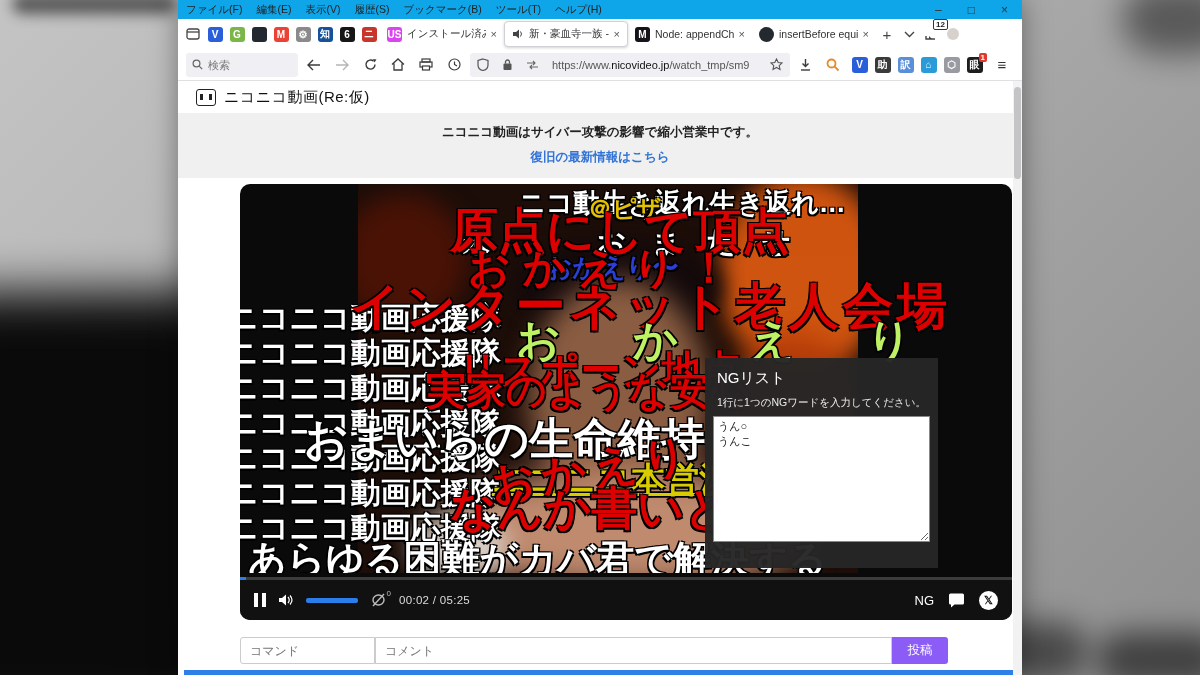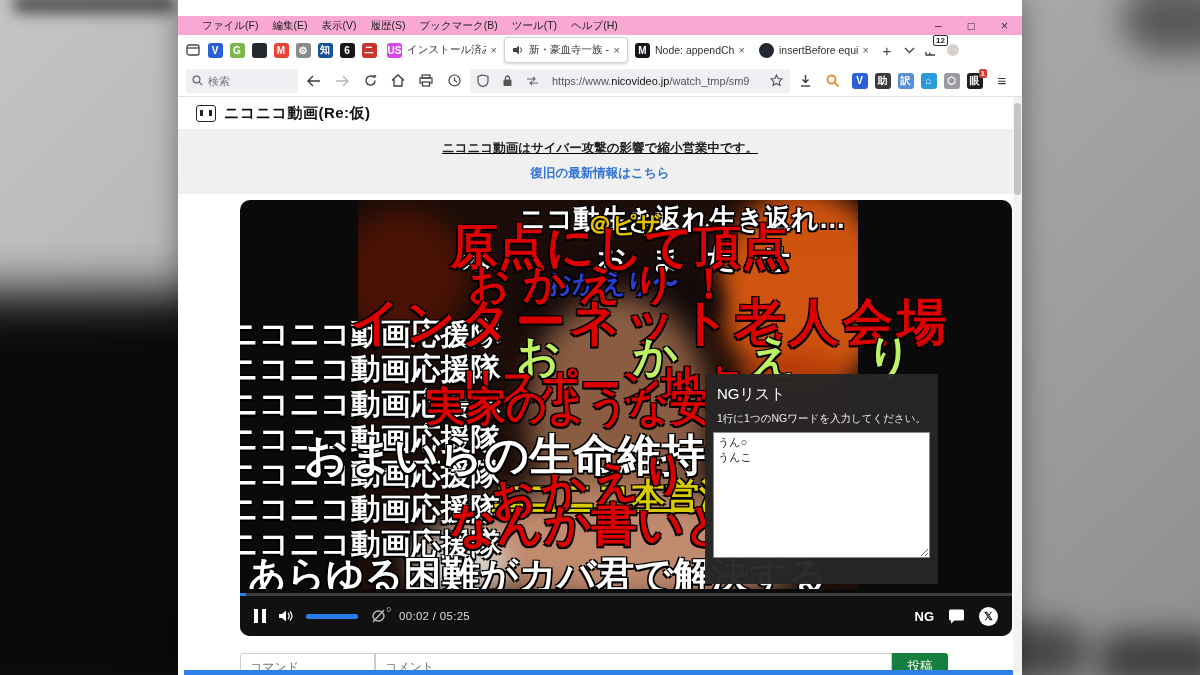--- a/index.html
+++ b/index.html
@@ -8,21 +8,21 @@
 
   
   .backdrop{position:absolute;inset:0;overflow:hidden;}
   .blob{position:absolute;background:#000;border-radius:40px;}
 
   
   .window{position:absolute;left:178px;top:0;width:844px;height:675px;background:#fff;
           box-shadow:0 0 26px rgba(0,0,0,.4);display:flex;flex-direction:column;}
 
   
-  .menubar{height:19px;display:flex;align-items:center;font-size:10.5px;color:#222;background:#f9a8d4;padding-left:24px;position:relative;margin-top:16px;}
+  .menubar{height:19px;display:flex;align-items:center;font-size:10.5px;color:#222;background:#0ea5e9;padding-left:8px;position:relative;}
   .menubar .mi{margin-right:14px;cursor:default;}
   .winctrl{position:absolute;right:6px;top:0;height:19px;display:flex;align-items:center;gap:26px;font-size:12px;color:#333;padding-right:8px;}
 
   
   .tabbar{height:30px;display:flex;align-items:center;background:#fff;padding:0 4px;position:relative;}
   .tbicon{width:22px;height:22px;display:flex;align-items:center;justify-content:center;color:#444;font-size:13px;border-radius:4px;flex:0 0 auto;}
   .pin{width:22px;height:24px;display:flex;align-items:center;justify-content:center;flex:0 0 auto;}
   .favsq{width:15px;height:15px;border-radius:3px;color:#fff;font-size:10px;font-weight:bold;display:flex;align-items:center;justify-content:center;}
   .tab{height:26px;display:flex;align-items:center;gap:5px;padding:0 7px;font-size:10.5px;color:#333;max-width:124px;flex:1 1 auto;border-radius:4px;position:relative;}
   .tab.active{background:#fff;border:1px solid #d0d0d6;box-shadow:0 1px 3px rgba(0,0,0,.18);}
@@ -45,58 +45,58 @@
 
   
   .content{flex:1;position:relative;background:#fff;overflow:hidden;}
   .scrollbar{position:absolute;right:0;top:0;width:9px;height:100%;background:#f2f2f2;}
   .scrollthumb{position:absolute;right:1px;top:6px;width:7px;height:92px;background:#c4c4c7;border-radius:4px;}
 
   .siteheader{height:32px;display:flex;align-items:center;gap:8px;padding-left:18px;background:#fff;}
   .nicologo{width:20px;height:17px;border:1.5px solid #222;border-radius:3px;position:relative;background:#fff;}
   .nicologo:before{content:"";position:absolute;left:3px;top:4px;width:3px;height:6px;background:#222;}
   .nicologo:after{content:"";position:absolute;right:3px;top:4px;width:3px;height:6px;background:#222;}
-  .sitetitle{font-size:15px;font-weight:bold;color:#111;letter-spacing:.5px;}
-
-  .notice{background:#f0f0f0;text-align:center;padding:11px 0 12px;text-decoration:underline;}
+  .sitetitle{font-size:15px;font-weight:normal;color:#111;letter-spacing:.5px;}
+
+  .notice{background:#f0f0f0;text-align:center;padding:11px 0 12px;}
   .notice .ntext{font-size:12.5px;font-weight:bold;color:#222;}
   .notice .nlink{font-size:12.5px;font-weight:bold;color:#3173d6;margin-top:8px;display:inline-block;cursor:pointer;}
 
   
   .player{position:absolute;left:62px;top:103px;width:772px;height:436px;background:#0a0a0a;border-radius:10px;overflow:hidden;}
   .video{position:absolute;left:118px;top:0;width:500px;height:389px;background:#1c0d08;overflow:hidden;}
   .vb{position:absolute;filter:blur(12px);border-radius:50%;}
   .comments{position:absolute;left:0;top:0;width:100%;height:389px;overflow:hidden;}
   .cmt{position:absolute;font-weight:bold;white-space:nowrap;line-height:1.05;
        text-shadow:1.5px 1.5px 0 #000,-1.5px 1.5px 0 #000,1.5px -1.5px 0 #000,-1.5px -1.5px 0 #000;}
 
   .seekbar{position:absolute;left:0;top:393px;width:100%;height:3px;background:#3c3c3c;}
   .seekprog{height:100%;background:#2b7de9;}
   .controls{position:absolute;left:0;top:396px;width:100%;height:40px;background:#111;display:flex;align-items:center;padding:0 14px;gap:12px;color:#fff;}
   .pauseic{display:flex;gap:4px;}
   .pauseic i{width:4px;height:14px;background:#fff;display:block;}
   .volbar{width:52px;height:5px;background:#2b7de9;border-radius:2px;}
   .ctime{font-size:11.5px;color:#ddd;letter-spacing:.3px;}
   .cright{margin-left:auto;display:flex;align-items:center;gap:14px;}
-  .nglabel{font-size:13px;font-weight:bold;color:#fff;cursor:pointer;}
+  .nglabel{font-size:13px;font-weight:normal;color:#fff;cursor:pointer;}
   .xcircle{width:19px;height:19px;border-radius:50%;background:#fff;color:#111;display:flex;align-items:center;justify-content:center;font-size:11px;font-weight:bold;}
 
   
   .ngpanel{position:absolute;left:465px;top:174px;width:233px;height:210px;background:rgba(38,38,38,.97);z-index:50;padding:9px 8px;}
   .ngtitle{color:#fff;font-size:15px;margin:2px 0 8px 4px;}
   .nginstr{color:#eee;font-size:10.5px;margin:0 0 6px 4px;}
   .ngpanel textarea{width:217px;height:126px;resize:both;font-size:11px;font-family:inherit;color:#222;border:1px solid #888;padding:2px 4px;display:block;}
   .ngsave{width:217px;height:21px;background:#fff;border:1px solid #aaa;font-size:12px;color:#333;margin-top:7px;font-family:inherit;}
 
   
   .formrow{position:absolute;left:62px;top:556px;width:708px;height:27px;display:flex;}
   .formrow input{border:1px solid #ccc;font-size:12px;padding:0 9px;color:#333;outline:0;font-family:inherit;}
   .cmdinput{width:135px;border-radius:3px 0 0 3px;}
   .cmtinput{flex:1;border-left:0;}
-  .postbtn{width:56px;background:#15803d;color:#fff;border:0;font-size:12.5px;border-radius:0 3px 3px 0;font-family:Liberation Serif, serif;}
+  .postbtn{width:56px;background:#8b5cf6;color:#fff;border:0;font-size:12.5px;border-radius:0 3px 3px 0;font-family:Liberation Serif, serif;}
 
   .bluestrip{position:absolute;left:6px;bottom:0;width:830px;height:5px;background:#2e7fe8;}
 
   svg{display:block;}
 </style>
 </head>
 <body>
 
 <div class="backdrop">
   <div class="blob" style="left:-70px;top:292px;width:300px;height:430px;filter:blur(24px);opacity:.94;"></div>

